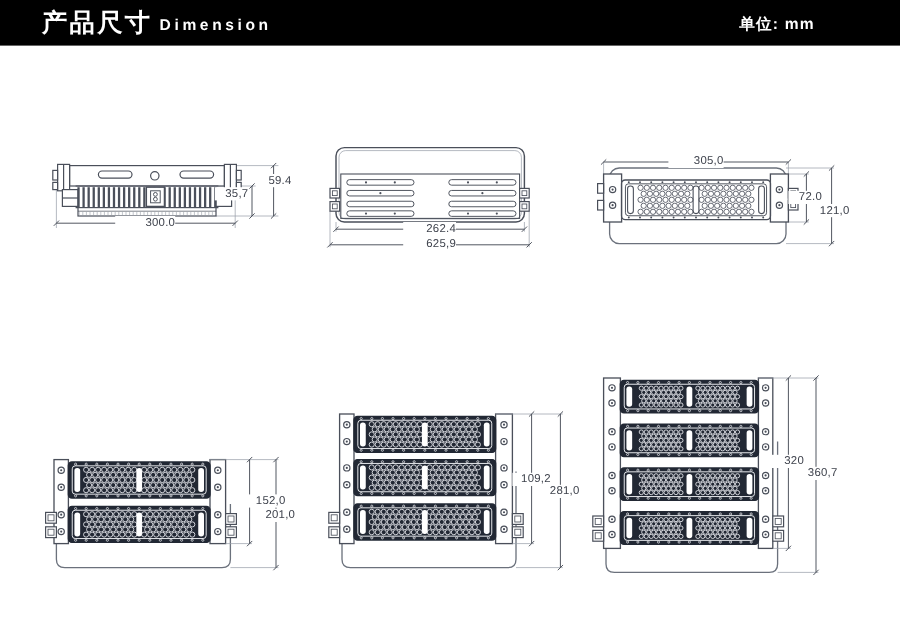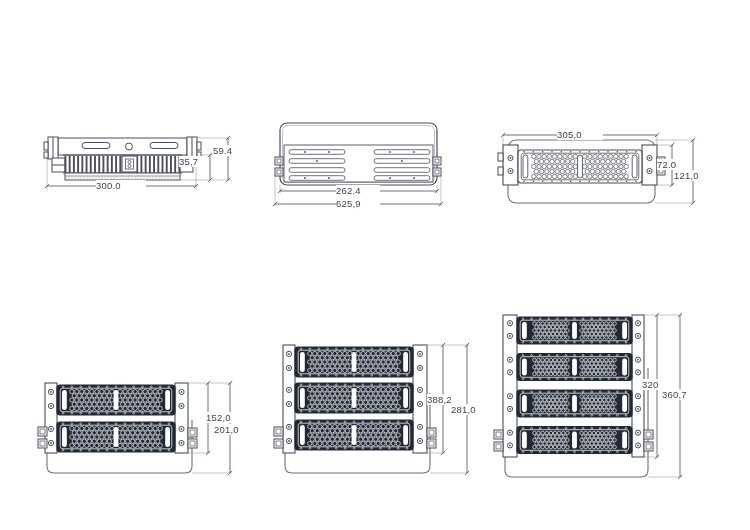--- a/index.html
+++ b/index.html
@@ -7,28 +7,33 @@
         font-family:"Liberation Sans",sans-serif;}
   .topbar{position:absolute;left:0;top:0;width:750px;height:38px;background:var(--header-bg,#000);}
   .t-zh{position:absolute;left:35px;top:5px;font-size:21px;font-weight:bold;letter-spacing:2px;
         color:var(--header-text,#fff);}
   .t-en{position:absolute;left:133px;top:13px;font-size:13px;font-weight:600;letter-spacing:3px;
         color:var(--header-text,#fff);}
   .t-unit{position:absolute;left:616px;top:11px;font-size:13px;font-weight:bold;letter-spacing:1px;
         color:var(--header-text,#fff);}
   .drawing{position:absolute;}
   .drawing svg{position:absolute;left:0;top:0;overflow:visible;}
-  .dim{position:absolute;background:#fff;font-size:9.5px;line-height:11px;text-align:left;
+  .dim{position:absolute;background:#fff;font-size:9.5px;line-height:11px;text-align:right;
        color:var(--dim-text,#3f434d);letter-spacing:0.2px;}
 </style>
 </head>
 <body>
 
 <div class="page">
 
+  <header class="topbar">
+    <span class="t-zh">产品尺寸</span>
+    <span class="t-en">Dimension</span>
+    <span class="t-unit">单位: mm</span>
+  </header>
 
   <div class="drawing" style="left:40px;top:122px;width:200px;height:80px">
     <svg id="svg-side" width="200" height="80">
         <line x1="7" y1="36" x2="7" y2="68" stroke="#989ea8" stroke-width="0.6"></line>
         <line x1="156" y1="36" x2="156" y2="68" stroke="#989ea8" stroke-width="0.6"></line>
         <line x1="7" y1="64" x2="156" y2="64" stroke="#4a4f5a" stroke-width="0.8"></line>
         <line x1="4.8" y1="66.2" x2="9.2" y2="61.8" stroke="#4a4f5a" stroke-width="0.8"></line>
         <line x1="153.8" y1="66.2" x2="158.2" y2="61.8" stroke="#4a4f5a" stroke-width="0.8"></line>
         <line x1="142" y1="33" x2="190" y2="33" stroke="#989ea8" stroke-width="0.6"></line>
         <line x1="147" y1="16" x2="192" y2="16" stroke="#989ea8" stroke-width="0.6"></line>
@@ -1006,21 +1011,21 @@
         <line x1="141" y1="7" x2="197" y2="7" stroke="#989ea8" stroke-width="0.6"></line>
         <line x1="155" y1="115" x2="173" y2="115" stroke="#989ea8" stroke-width="0.6"></line>
         <line x1="158" y1="135" x2="197" y2="135" stroke="#989ea8" stroke-width="0.6"></line>
         <line x1="171" y1="7" x2="171" y2="115" stroke="#4a4f5a" stroke-width="0.8"></line>
         <line x1="168.8" y1="9.2" x2="173.2" y2="4.8" stroke="#4a4f5a" stroke-width="0.8"></line>
         <line x1="168.8" y1="117.2" x2="173.2" y2="112.8" stroke="#4a4f5a" stroke-width="0.8"></line>
         <line x1="195" y1="7" x2="195" y2="135" stroke="#4a4f5a" stroke-width="0.8"></line>
         <line x1="192.8" y1="9.2" x2="197.2" y2="4.8" stroke="#4a4f5a" stroke-width="0.8"></line>
         <line x1="192.8" y1="137.2" x2="197.2" y2="132.8" stroke="#4a4f5a" stroke-width="0.8"></line>
       </svg>
-    <div class="dim" style="left:155px;top:56px;width:32px">388,2</div>
+    <div class="dim" style="left:155px;top:56px;width:32px">109,2</div>
     <div class="dim" style="left:179px;top:66px;width:32px">281,0</div>
   </div>
 
   <div class="drawing" style="left:492px;top:308px;width:230px;height:175px">
     <svg id="svg-4m" width="230" height="175">
         <path d="M 13 60 L 13 162 Q 13 169 20 169 L 149 169 Q 156 169 156 162 L 156 60" fill="#fff" stroke="#6b717c" stroke-width="1.1"></path>
         <rect x="11" y="7" width="14" height="142" fill="#fff" stroke="#4a4f5a" stroke-width="1.1"></rect>
         <rect x="140" y="7" width="12" height="142" fill="#fff" stroke="#4a4f5a" stroke-width="1.1"></rect>
         <rect x="25" y="9" width="115" height="27" fill="#222834" stroke="#222834" stroke-width="1.2" rx="3"></rect>
         <rect x="28.2" y="12.2" width="108.6" height="20.6" fill="none" stroke="#eef0f4" stroke-width="0.8" rx="2.5"></rect>

